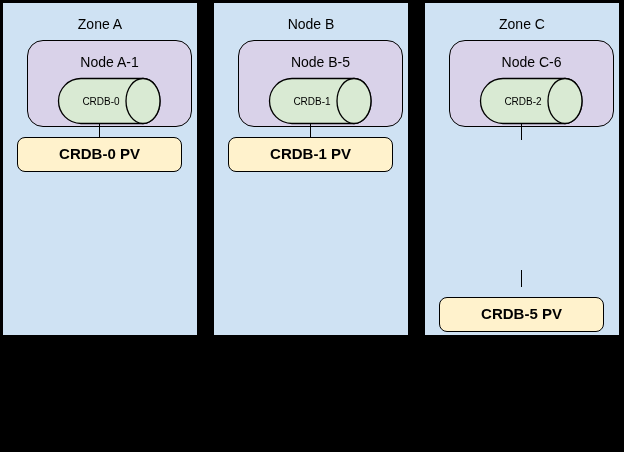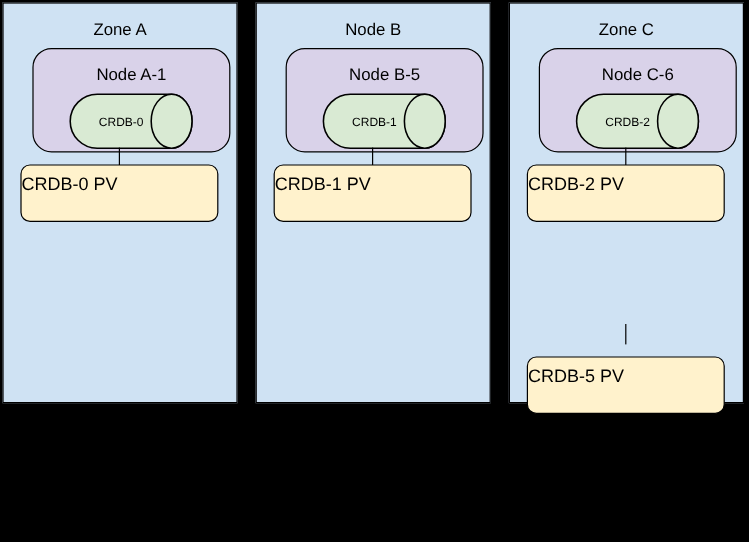--- a/index.html
+++ b/index.html
@@ -82,28 +82,29 @@
     left: 95.5px;
     width: 1.6px;
     background: var(--line, #000000);
   }
   .connector.row1 { top: 120px; height: 17px; }
   .connector.row2 { top: 267px; height: 17px; }
   .pv {
     position: absolute;
     left: 14px;
     width: 165px;
-    height: 48px;
+    height: 35px;
     background: var(--pv-fill, #fff2cc);
     border: 1.3px solid var(--line, #000000);
     border-radius: 8px;
     box-sizing: border-box;
-    text-align: left;
+    text-align: center;
     font-size: 15px;
     line-height: 32px;
+    font-weight: bold;
   }
   .pv.row1 { top: 134px; }
   .pv.row2 { top: 294px; }
 </style>
 </head>
 <body>
 
 <div id="canvas">
 
   <div class="zone zone-a">
@@ -145,20 +146,19 @@
     <div class="node row1">
       <div class="node-title">Node C-6</div>
       <svg class="cylinder" width="106" height="48" viewBox="0 0 106 48">
         <path class="cyl-body" d="M 87 1.5 L 25 1.5 A 22.5 22.5 0 0 0 25 46.5 L 87 46.5 A 17 22.5 0 0 0 87 1.5 Z"></path>
         <ellipse class="cyl-cap" cx="87" cy="24" rx="17" ry="22.5"></ellipse>
         <text class="cyl-label" x="45" y="28">CRDB-2</text>
       </svg>
     </div>
 
     <div class="connector row1"></div>
-    <div class="pv row1">CRDB-2 PV</div>
 
 
     <div class="connector row2"></div>
     <div class="pv row2">CRDB-5 PV</div>
   </div>
 
 </div>
 
 </body></html>

